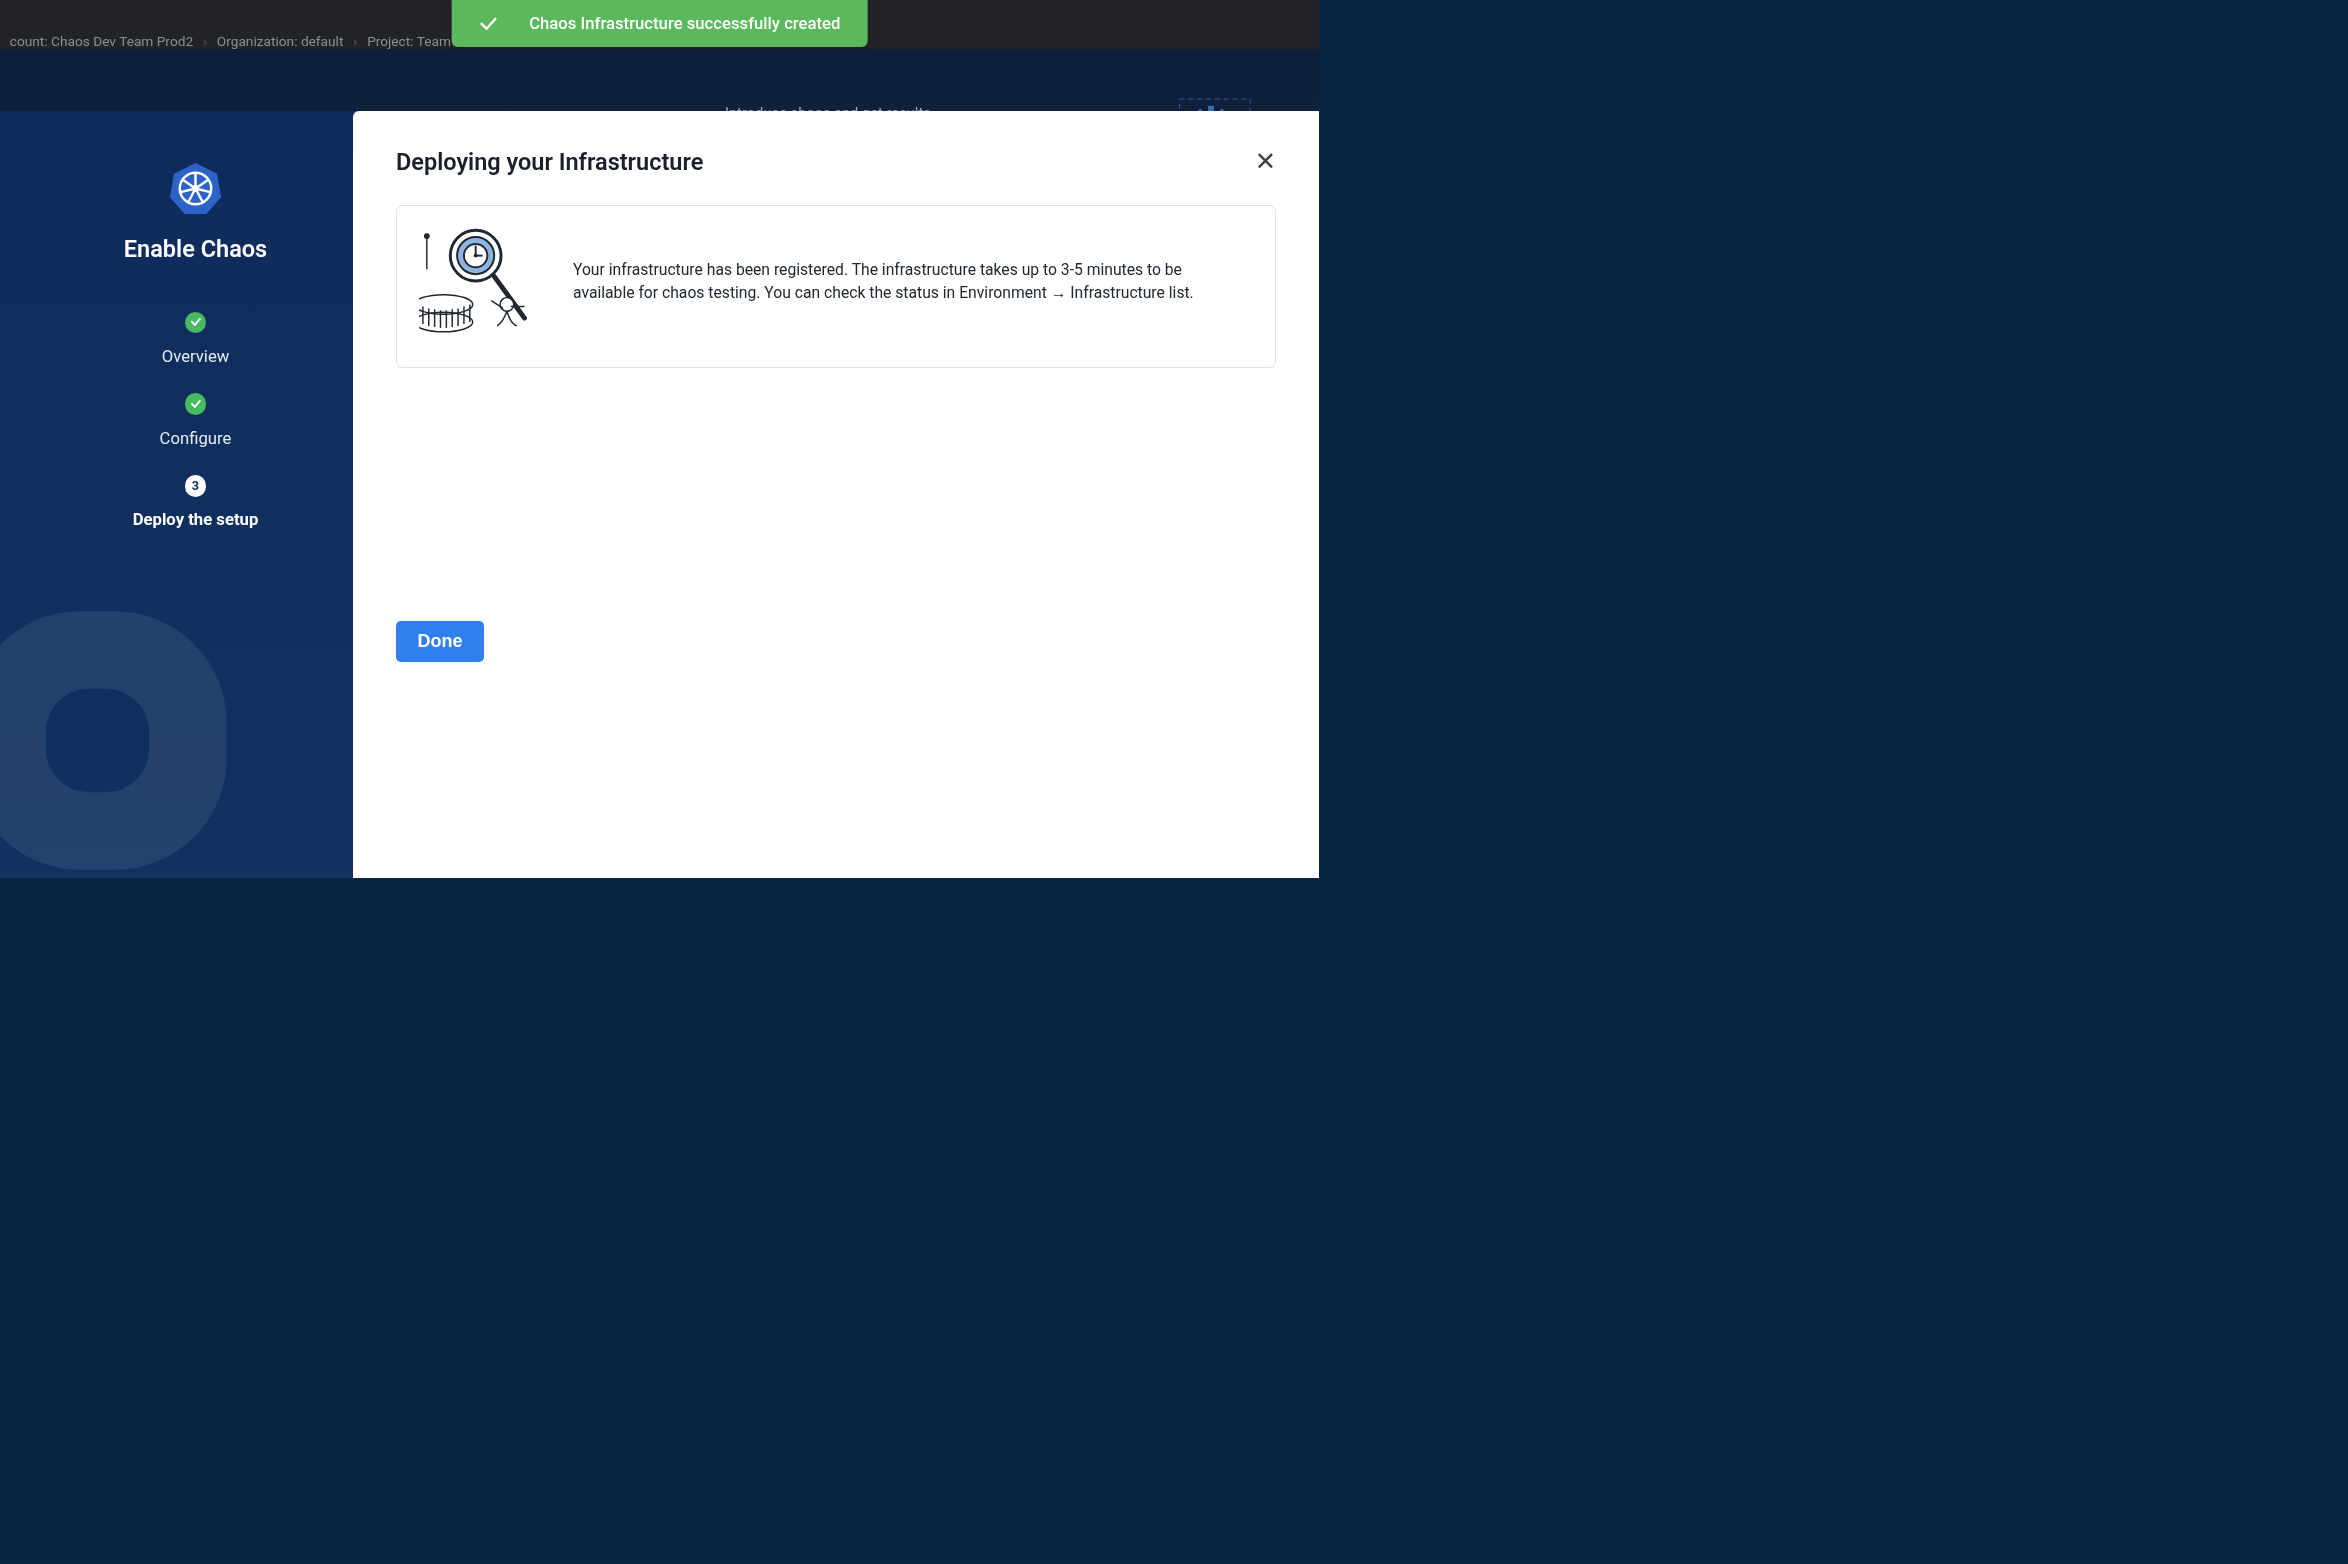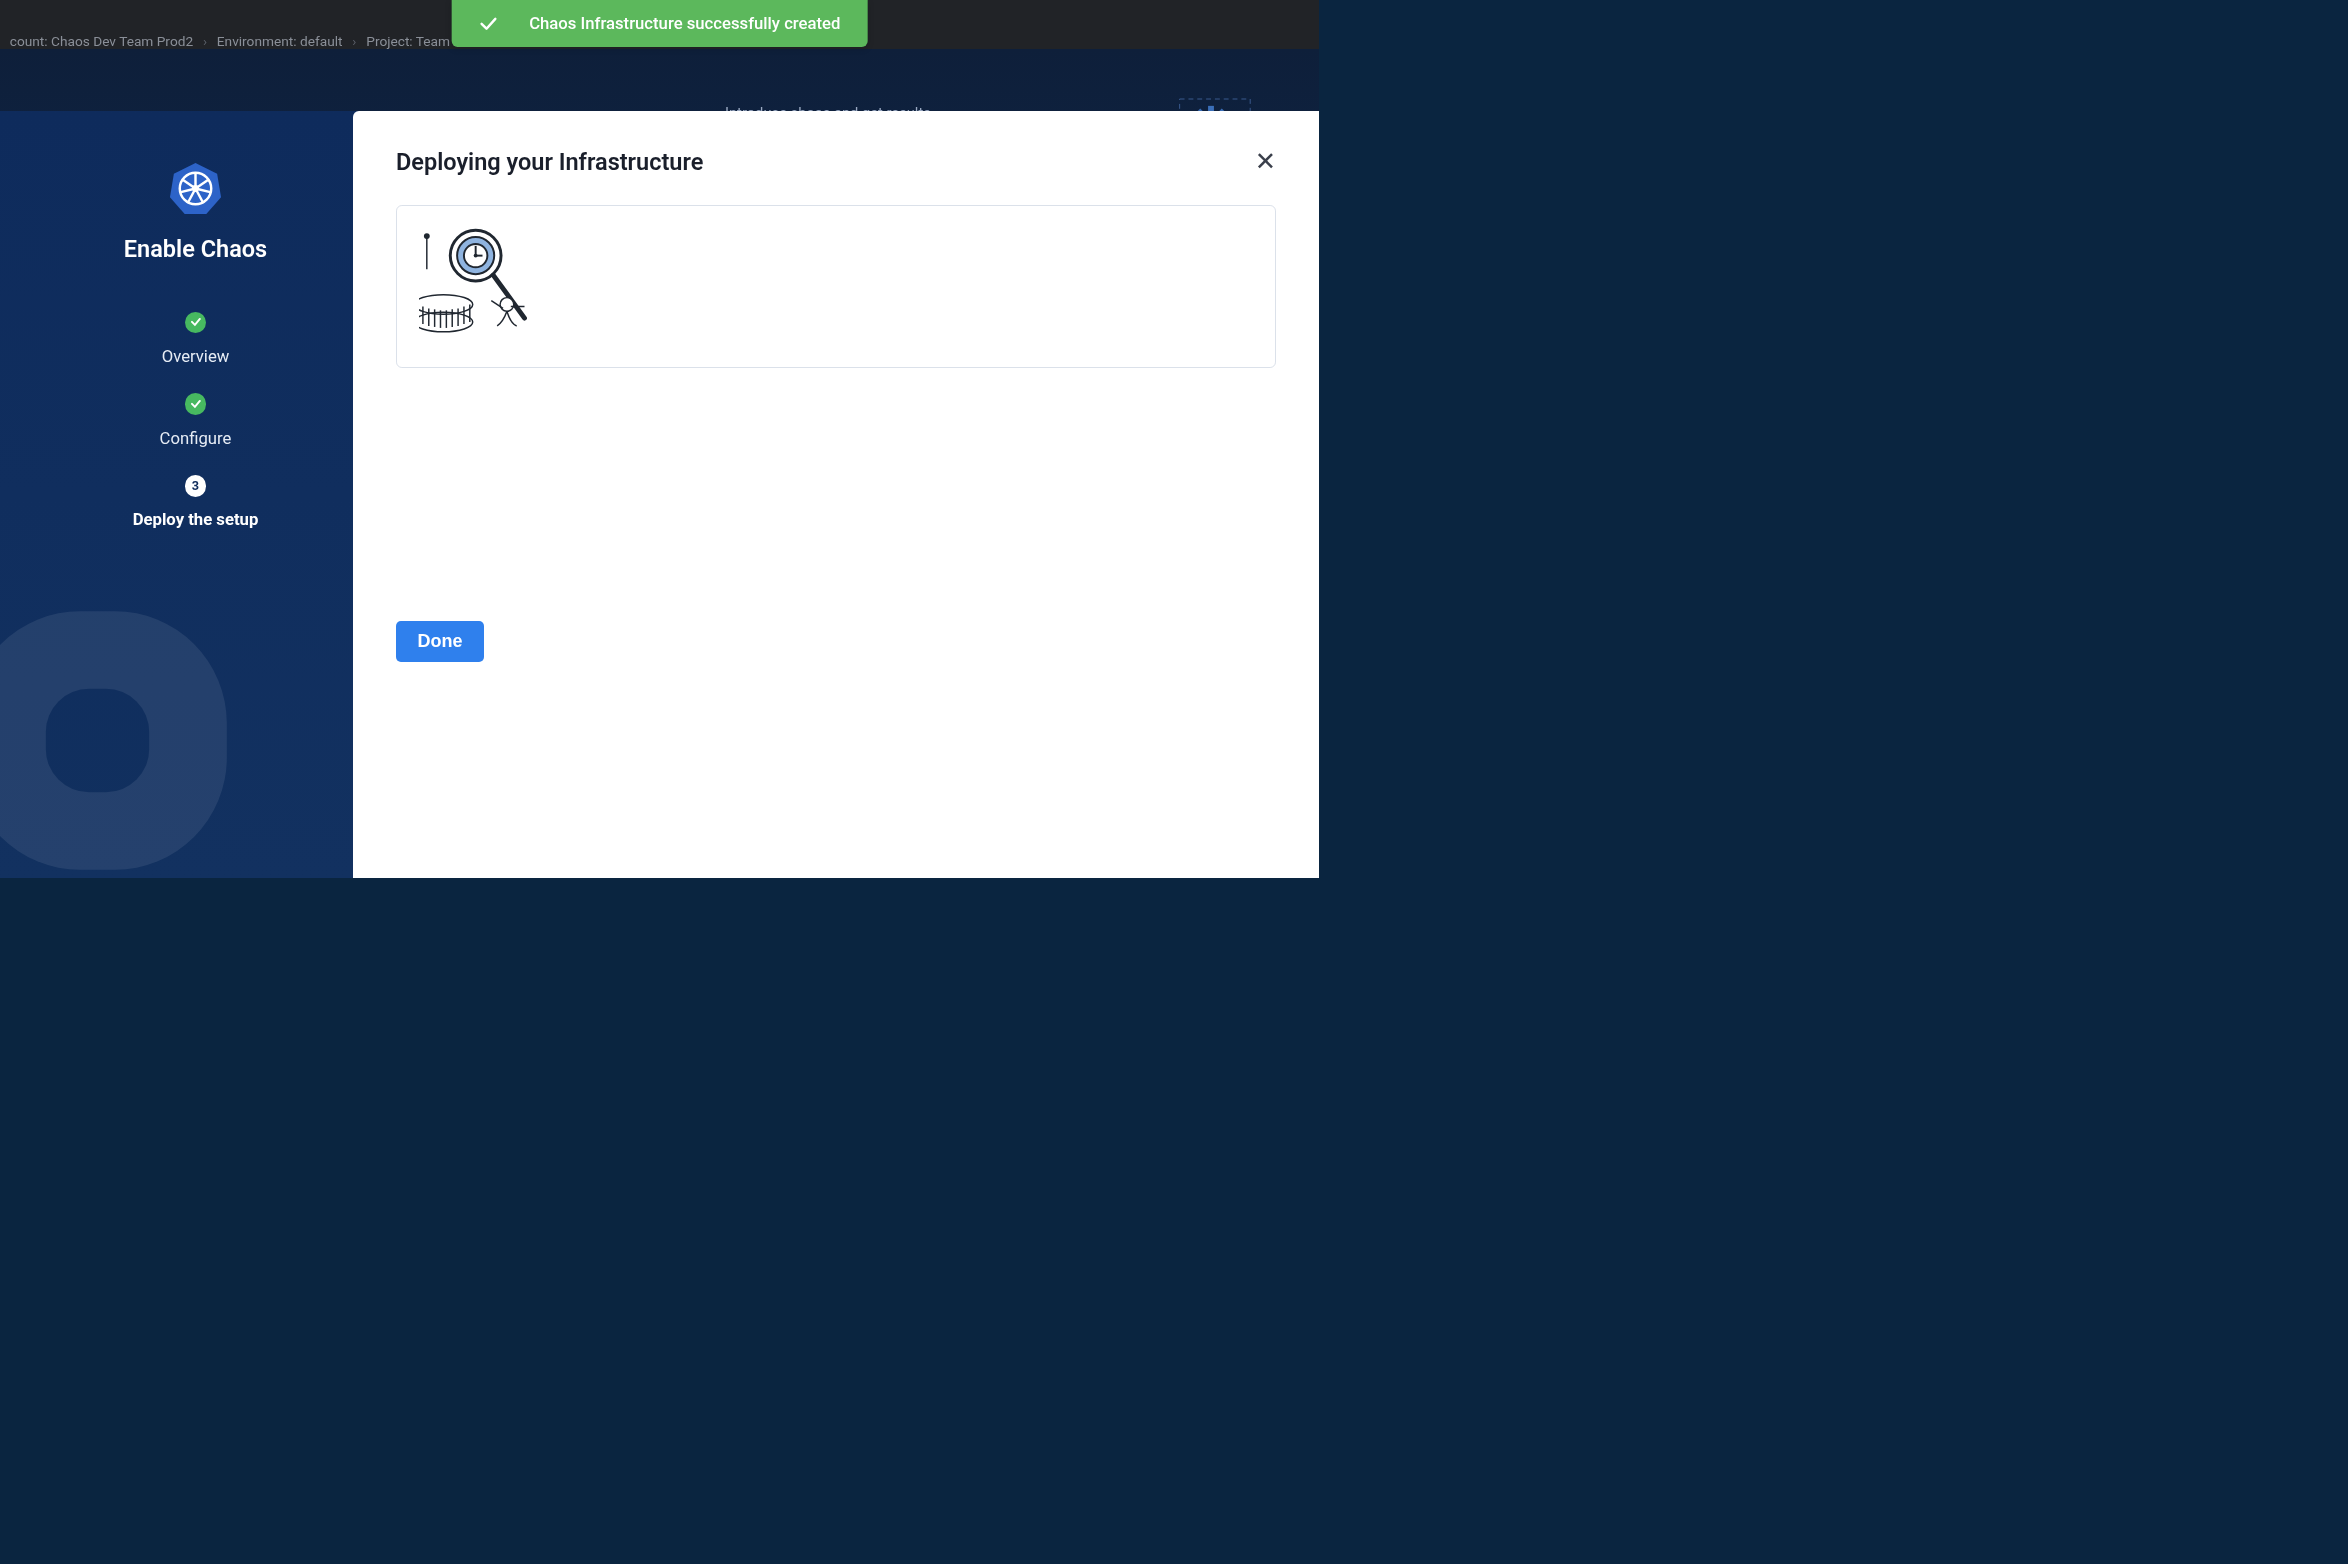--- a/index.html
+++ b/index.html
@@ -151,21 +151,21 @@
       padding: 9.8px 21.6px;
       cursor: pointer;
     }
   </style>
 </head>
 <body>
 
 <div class="topbar">
   <span class="crumb">count: Chaos Dev Team Prod2</span>
   <span class="sep">›</span>
-  <span class="crumb">Environment: default</span>
+  <span class="crumb">Organization: default</span>
   <span class="sep">›</span>
   <span class="crumb">Project: Team</span>
 </div>
 
 <div class="hero">
   <div class="hero-text">Introduce chaos and get results</div>
   <svg class="hero-gear" viewBox="0 0 100 60">
     <rect x="18" y="5" width="72" height="50" fill="none" stroke="#3a5a8f" stroke-dasharray="5 4"></rect>
     <circle cx="50" cy="30" r="12" fill="#3b6fb8"></circle>
     <circle cx="50" cy="30" r="5" fill="#0e1f3a"></circle>
@@ -262,17 +262,18 @@
       <circle cx="58" cy="28" r="26" fill="none" stroke="#202730" stroke-width="3"></circle>
       <circle cx="58" cy="28" r="19" fill="#8fb4e0" stroke="#202730" stroke-width="2"></circle>
       <circle cx="58" cy="28" r="12" fill="#fff" stroke="#202730" stroke-width="2"></circle>
       <line x1="58" y1="28" x2="58" y2="18" stroke="#202730" stroke-width="2"></line>
       <line x1="58" y1="28" x2="65" y2="28" stroke="#202730" stroke-width="2"></line>
       <circle cx="58" cy="28" r="2" fill="#202730"></circle>
       <line x1="76" y1="48" x2="108" y2="92" stroke="#202730" stroke-width="5" stroke-linecap="round"></line>
       <circle cx="90" cy="78" r="7" fill="#fff" stroke="#202730" stroke-width="1.5"></circle>
       <path d="M90 85 Q 86 96 80 100 M90 85 Q 94 98 100 100 M86 82 L74 74 M94 80 L108 80" fill="none" stroke="#202730" stroke-width="1.5"></path>
     </svg>
+    <div class="msg">Your infrastructure has been registered. The infrastructure takes up to 3-5 minutes to be available for chaos testing. You can check the status in Environment → Infrastructure list.</div>
   </div>
 
   <button class="done-btn">Done</button>
 </div>
 
 
 </body></html>

